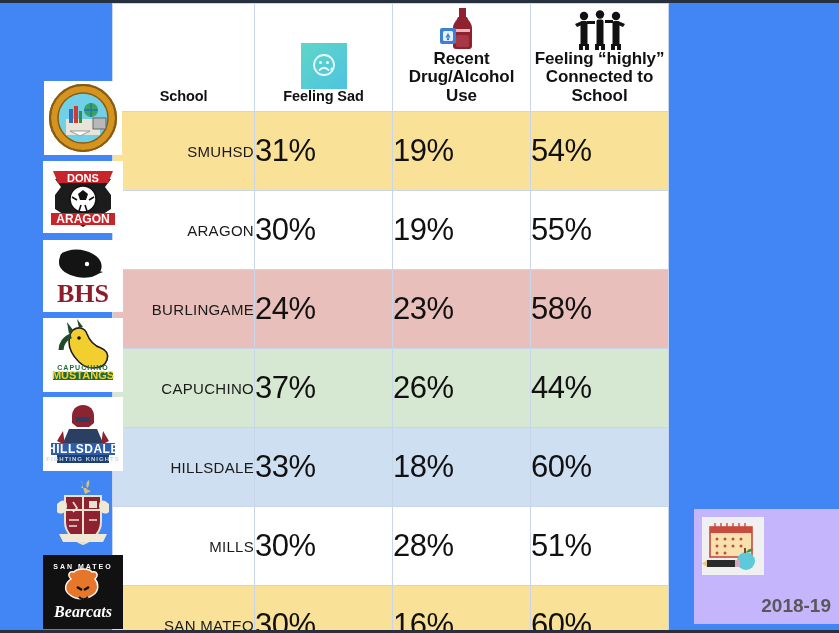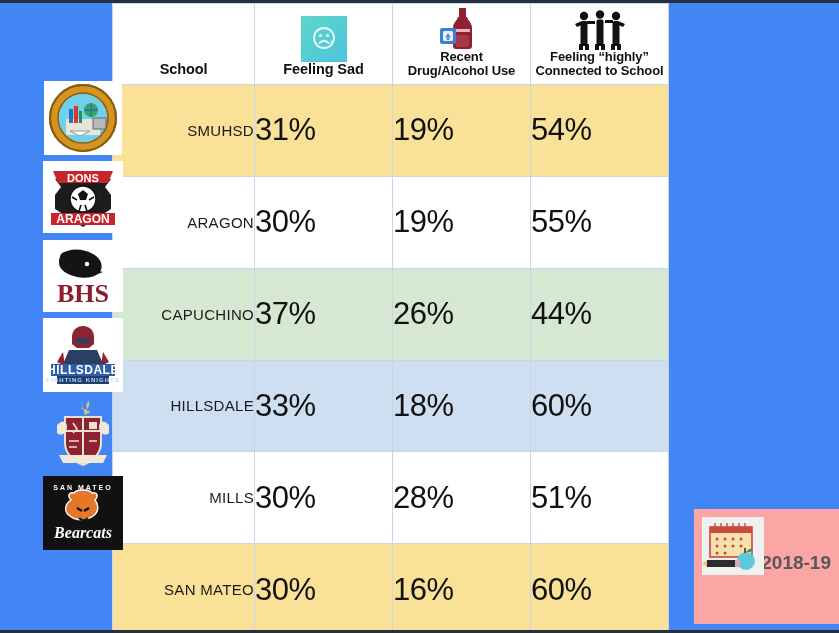--- a/index.html
+++ b/index.html
@@ -56,21 +56,21 @@
     display: flex; flex-direction: column;
     align-items: center; justify-content: flex-end;
     height: 100%;
     padding-bottom: 6px;
   }
   .hdr-label {
     font-size: 14.5px; font-weight: bold; color: #111;
     line-height: 1.08; text-align: center;
     letter-spacing: -0.1px;
   }
-  .hdr-label.small { font-size: 13px; }
+  .hdr-label.small { font-size: 17px; }
   .hdr-icon { height: 46px; display:flex; align-items:flex-end; justify-content:center; }
 
   tbody tr { height: 79px; }
   .school-name {
     text-align: right;
     font-size: 15px;
     color: #1a1a1a;
     letter-spacing: 0.3px;
   }
   .pct {
@@ -86,24 +86,24 @@
   .tint-white  td { background: #ffffff; }
   .tint-pink   td { background: #e8bfba; }
   .tint-green  td { background: #d7e8d2; }
   .tint-blue   td { background: #cfdff2; }
 
   
   #year-badge {
     position: absolute;
     right: 0; bottom: 6px;
     width: 145px; height: 115px;
-    background: #fca5a5;
+    background: #c4b5fd;
     z-index: 5;
     display: flex; flex-direction: column;
-    align-items: flex-end; justify-content: center;
+    align-items: flex-end; justify-content: flex-end;
     padding: 0 8px 8px 0;
   }
   #year-badge .badge-icon {
     position: absolute; left: 8px; top: 8px;
     width: 62px; height: 58px;
     background: #f0f0f0;
   }
   .badge-text {
     font-size: 19px; font-weight: bold;
     color: #595959; line-height: 1.12;
@@ -150,20 +150,32 @@
     <svg width="80" height="72" viewBox="0 0 80 72">
       <rect width="80" height="72" fill="#fff"></rect>
       <path d="M18 14c8-6 22-6 32 0 7 4 10 10 8 16-3 7-14 9-24 7-9-2-18-7-18-14 0-4 1-7 2-9z" fill="#141414"></path>
       <path d="M20 12l5 8-9 1z" fill="#141414"></path>
       <circle cx="44" cy="24" r="2.2" fill="#fff"></circle>
       <path d="M52 30l8 2-8 3z" fill="#141414"></path>
       <text x="40" y="62" font-family="'Liberation Serif',serif" font-size="26" font-weight="bold" fill="#8e1d2b" text-anchor="middle" stroke="#fff" stroke-width="1.2" paint-order="stroke">BHS</text>
     </svg>
   </div>
 
+  <div class="logo-cell" style="height:79px">
+    <svg width="80" height="74" viewBox="0 0 80 74">
+      <rect width="80" height="74" fill="#fff"></rect>
+      <path d="M30 12c6-4 12-2 14 4 3 8 8 12 14 14 5 2 8 6 6 12-2 6-8 8-14 8-6 0-10-2-14-6-6-6-10-12-10-20 0-5 1-9 4-12z" fill="#f2cf2e" stroke="#1f1f1f" stroke-width="1.6"></path>
+      <path d="M30 12l-6-8 2 12zM36 10l-2-9 6 8z" fill="#1f4a2c"></path>
+      <path d="M28 18c-6 2-10 8-10 14" stroke="#1f4a2c" stroke-width="5" fill="none"></path>
+      <circle cx="36" cy="20" r="1.8" fill="#111"></circle>
+      <path d="M10 54h60v8H10z" fill="#1f6b38"></path>
+      <text x="40" y="52" font-family="'Liberation Sans',sans-serif" font-size="7" font-weight="bold" fill="#1f6b38" text-anchor="middle" letter-spacing="1">CAPUCHINO</text>
+      <text x="40" y="61" font-family="'Liberation Sans',sans-serif" font-size="11" font-weight="bold" fill="#f2cf2e" text-anchor="middle">MUSTANGS</text>
+    </svg>
+  </div>
 
   <div class="logo-cell" style="height:79px">
     <svg width="80" height="74" viewBox="0 0 80 74">
       <rect width="80" height="74" fill="#fff"></rect>
       <path d="M40 8c7 0 11 5 11 11v7l-5 4h-12l-5-4v-7c0-6 4-11 11-11z" fill="#8c2330"></path>
       <path d="M33 20h14v5H33z" fill="#2b3f63"></path>
       <path d="M26 32h28l6 14H20z" fill="#2b3f63"></path>
       <path d="M20 34l-6 10 8 4z" fill="#8c2330"></path>
       <path d="M60 34l6 10-8 4z" fill="#8c2330"></path>
       <path d="M8 46h64v12H8z" fill="#2f5ea8"></path>
@@ -292,20 +304,26 @@
       <td class="school-name">SMUHSD</td>
       <td class="pct">31%</td>
       <td class="pct">19%</td>
       <td class="pct">54%</td>
     </tr>
     <tr class="tint-white">
       <td class="school-name">ARAGON</td>
       <td class="pct">30%</td>
       <td class="pct">19%</td>
       <td class="pct">55%</td>
+    </tr>
+    <tr class="tint-pink">
+      <td class="school-name">BURLINGAME</td>
+      <td class="pct">24%</td>
+      <td class="pct">23%</td>
+      <td class="pct">58%</td>
     </tr>
     <tr class="tint-green">
       <td class="school-name">CAPUCHINO</td>
       <td class="pct">37%</td>
       <td class="pct">26%</td>
       <td class="pct">44%</td>
     </tr>
     <tr class="tint-blue">
       <td class="school-name">HILLSDALE</td>
       <td class="pct">33%</td>

